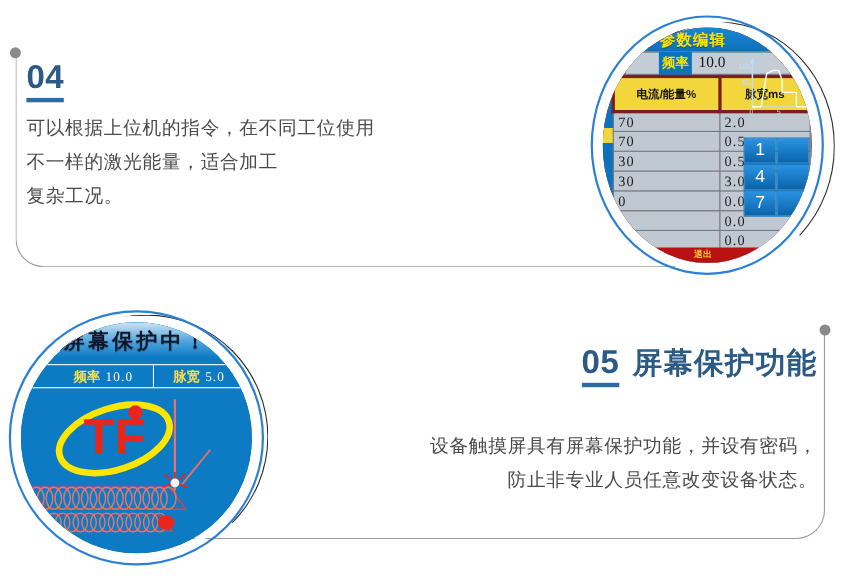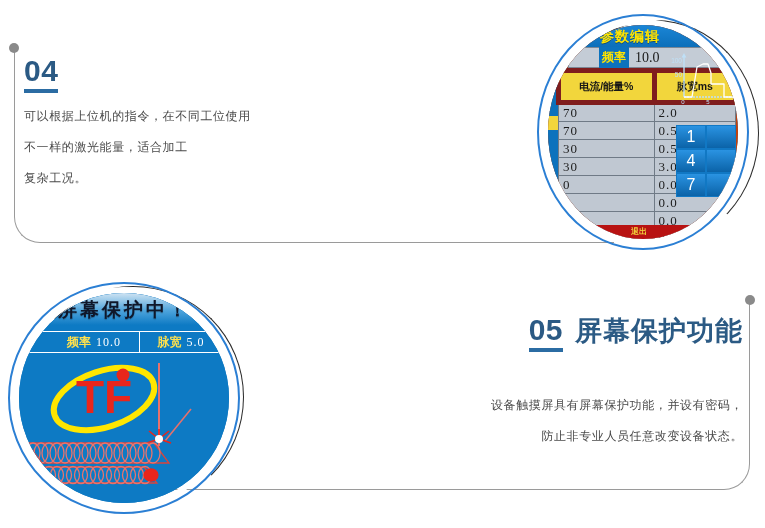--- a/index.html
+++ b/index.html
@@ -43,21 +43,21 @@
     letter-spacing: 0.5px;
     border-bottom: 4px solid #2b6ca3;
     padding-bottom: 3px; line-height: 1;
   }
   .htitle {
     font-size: 27px; font-weight: 700; color: #2b5a84;
     letter-spacing: 1px; line-height: 1;
   }
   .body-text {
     position: absolute;
-    font-size: 12px; color: #4a4a4a; line-height: 31px;
+    font-size: 17px; color: #4a4a4a; line-height: 31px;
     letter-spacing: 0.6px;
   }
   .t04 { left: 24px; top: 56px; }
   .b04 { left: 24px; top: 101px; width: 420px; text-align: left; }
   .t05 { right: 22px; top: 315px; }
   .b05 { right: 22px; top: 390px; width: 500px; text-align: right; }
 
   
   .circle-wrap { position: absolute; }
   .ring-blue {
@@ -115,21 +115,21 @@
     font-family: "Liberation Serif", "DejaVu Serif", serif;
     font-size: 14px; color: #1a1a1a; padding-left: 6px;
   }
   .pe-table {
     position: absolute; left: 8px; top: 43px; width: 182px;
     border-collapse: collapse;
   }
   .pe-table th {
     background: #f2d63c; color: #161616;
     font-size: 10.5px; font-weight: 700;
-    border: 5px solid #7f1d1d; height: 32px; padding: 0 2px;
+    border: 3px solid #7f1d1d; height: 32px; padding: 0 2px;
   }
   .pe-table td {
     background: #c0c8d2; color: #1c1c1c;
     font-family: "Liberation Serif","DejaVu Serif", serif;
     font-size: 13px; height: 18px;
     border: 1px solid #6f7a86; padding: 0 4px;
     letter-spacing: 1px;
   }
   .pe-side {
     position: absolute; left: 0; top: 43px; width: 10px; height: 120px;

